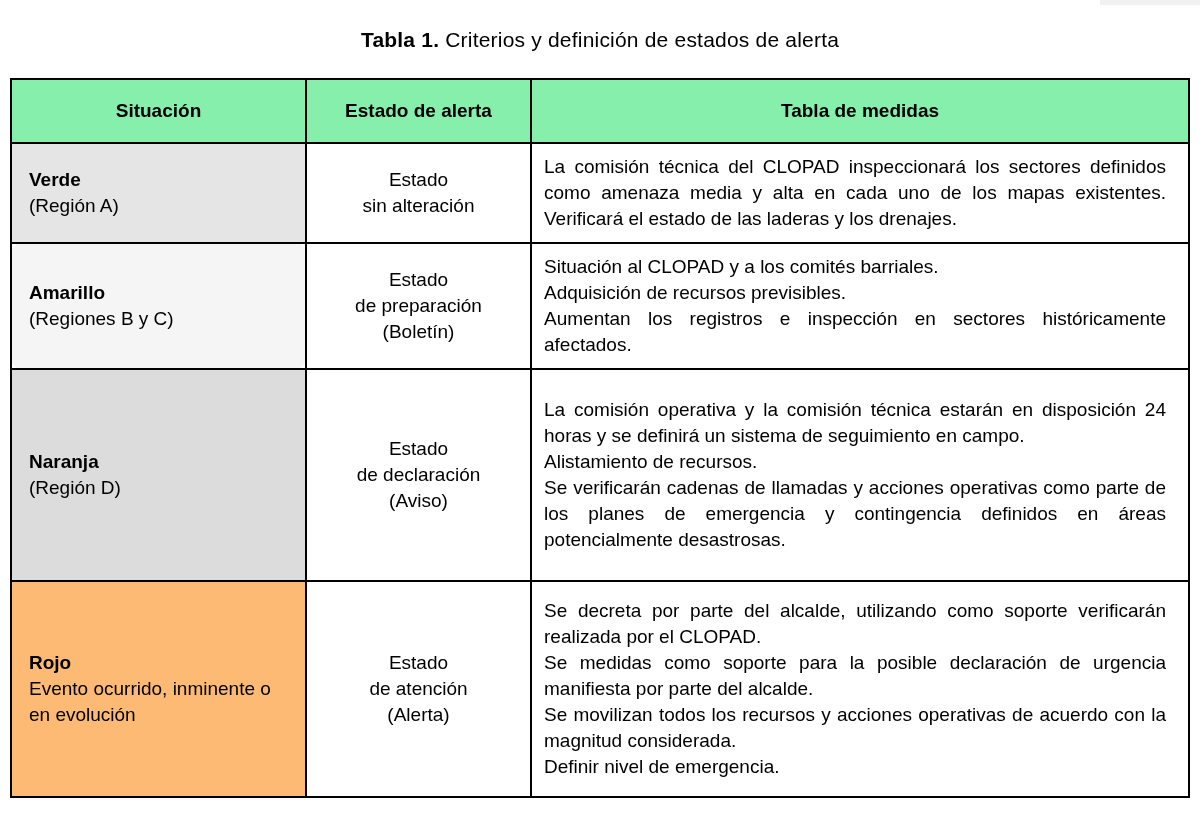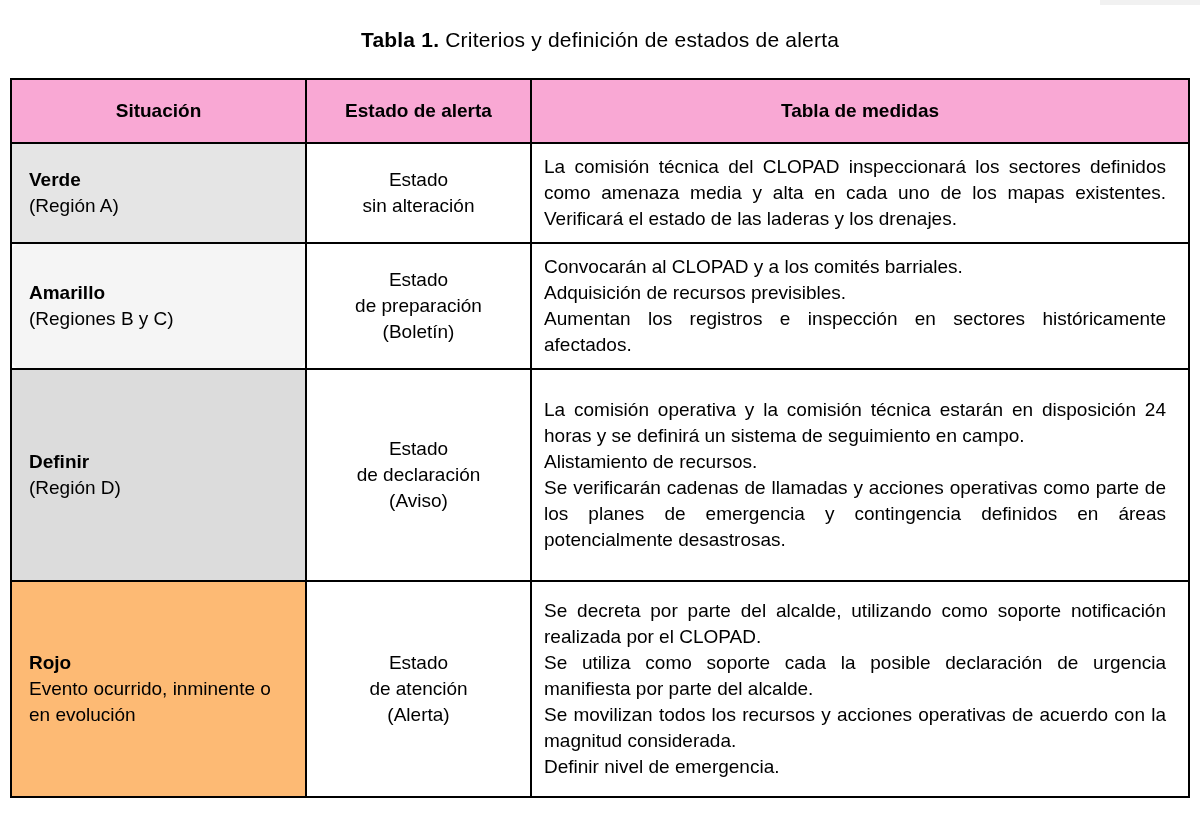--- a/index.html
+++ b/index.html
@@ -39,21 +39,21 @@
     line-height: 26px;
     vertical-align: middle;
   }
   col.c1 { width: 295px; }
   col.c2 { width: 225px; }
   col.c3 { width: 658px; }
   tr.header-row { height: 64px; }
   th {
     font-weight: bold;
     text-align: center;
-    background: #f9a8d4;
+    background: #86efac;
   }
   td.situation {
     padding: 8px 10px 8px 17px;
     text-align: left;
   }
   td.situation .sit-name { font-weight: bold; }
   td.state {
     text-align: center;
     padding: 8px 6px;
   }
@@ -108,29 +108,29 @@
     <td class="situation" style="background: rgb(245, 245, 245); border-radius: 11px;">
       <div class="sit-name">Amarillo</div>
       <div class="sit-detail">(Regiones B y C)</div>
     </td>
     <td class="state">
       <div>Estado</div>
       <div>de preparación</div>
       <div>(Boletín)</div>
     </td>
     <td class="measures">
-      <div class="measure-item">Convocarán al CLOPAD y a los comités barriales.</div>
+      <div class="measure-item">Situación al CLOPAD y a los comités barriales.</div>
       <div class="measure-item">Adquisición de recursos previsibles.</div>
       <div class="measure-item">Aumentan los registros e inspección en sectores históricamente afectados.</div>
     </td>
   </tr>
 
   <tr class="row-naranja">
     <td class="situation" style="background: rgb(220, 220, 220);">
-      <div class="sit-name">Definir</div>
+      <div class="sit-name">Naranja</div>
       <div class="sit-detail">(Región D)</div>
     </td>
     <td class="state">
       <div>Estado</div>
       <div>de declaración</div>
       <div>(Aviso)</div>
     </td>
     <td class="measures">
       <div class="measure-item">La comisión operativa y la comisión técnica estarán en disposición 24 horas y se definirá un sistema de seguimiento en campo.</div>
       <div class="measure-item">Alistamiento de recursos.</div>
@@ -142,20 +142,20 @@
     <td class="situation" style="background: #fdba74;">
       <div class="sit-name">Rojo</div>
       <div class="sit-detail">Evento ocurrido, inminente o en evolución</div>
     </td>
     <td class="state">
       <div>Estado</div>
       <div>de atención</div>
       <div>(Alerta)</div>
     </td>
     <td class="measures">
-      <div class="measure-item">Se decreta por parte del alcalde, utilizando como soporte notificación realizada por el CLOPAD.</div>
-      <div class="measure-item">Se utiliza como soporte cada la posible declaración de urgencia manifiesta por parte del alcalde.</div>
+      <div class="measure-item">Se decreta por parte del alcalde, utilizando como soporte verificarán realizada por el CLOPAD.</div>
+      <div class="measure-item">Se medidas como soporte para la posible declaración de urgencia manifiesta por parte del alcalde.</div>
       <div class="measure-item">Se movilizan todos los recursos y acciones operativas de acuerdo con la magnitud considerada.</div>
       <div class="measure-item">Definir nivel de emergencia.</div>
     </td>
   </tr>
 </tbody>
   </table>
 
 </body></html>

